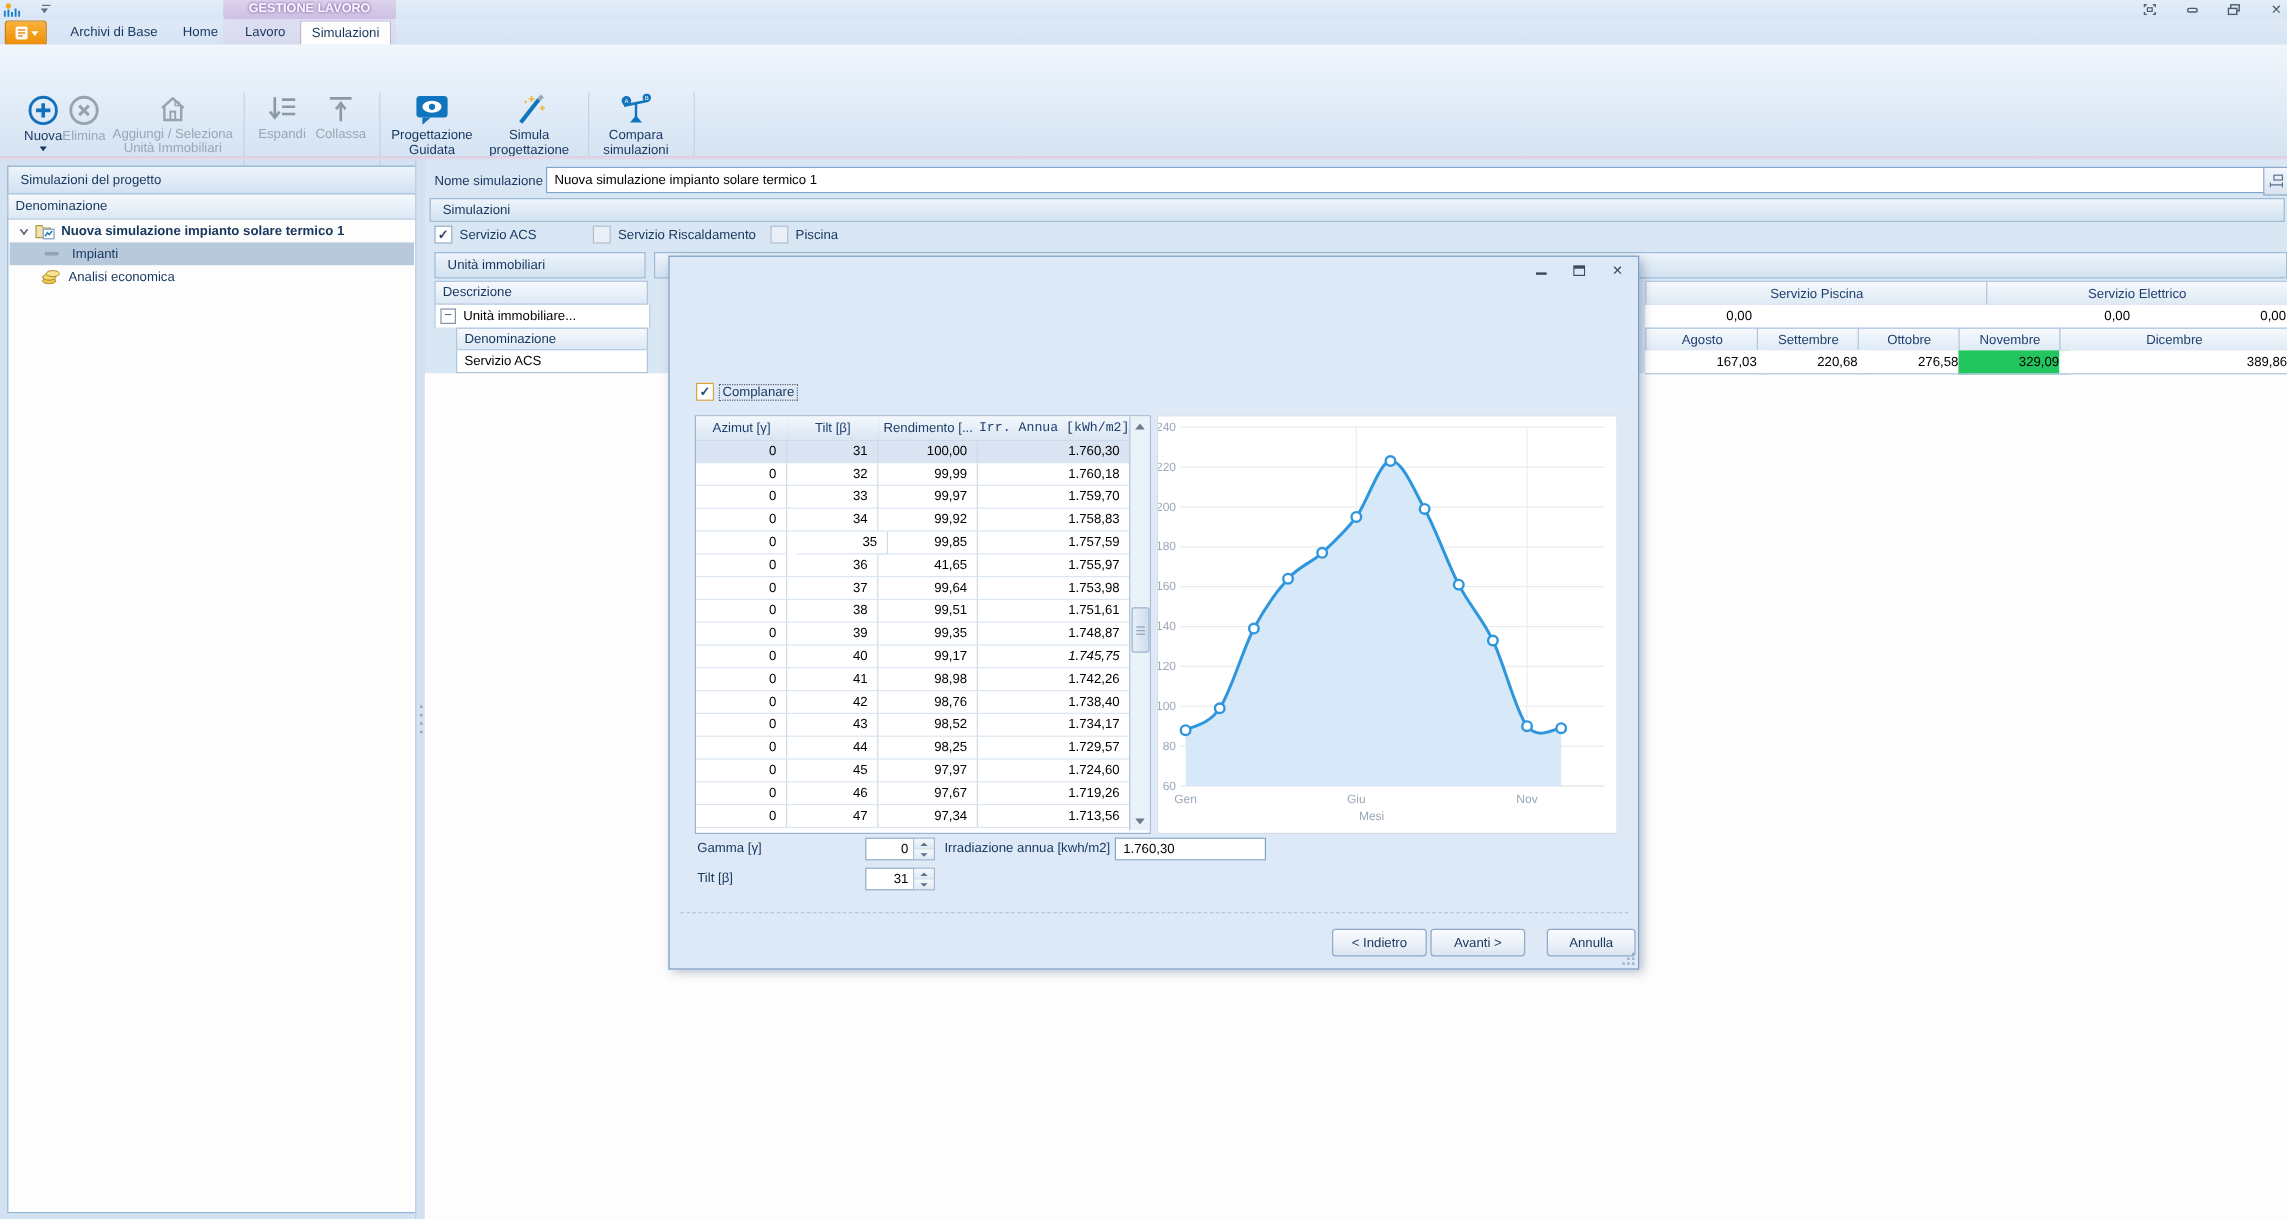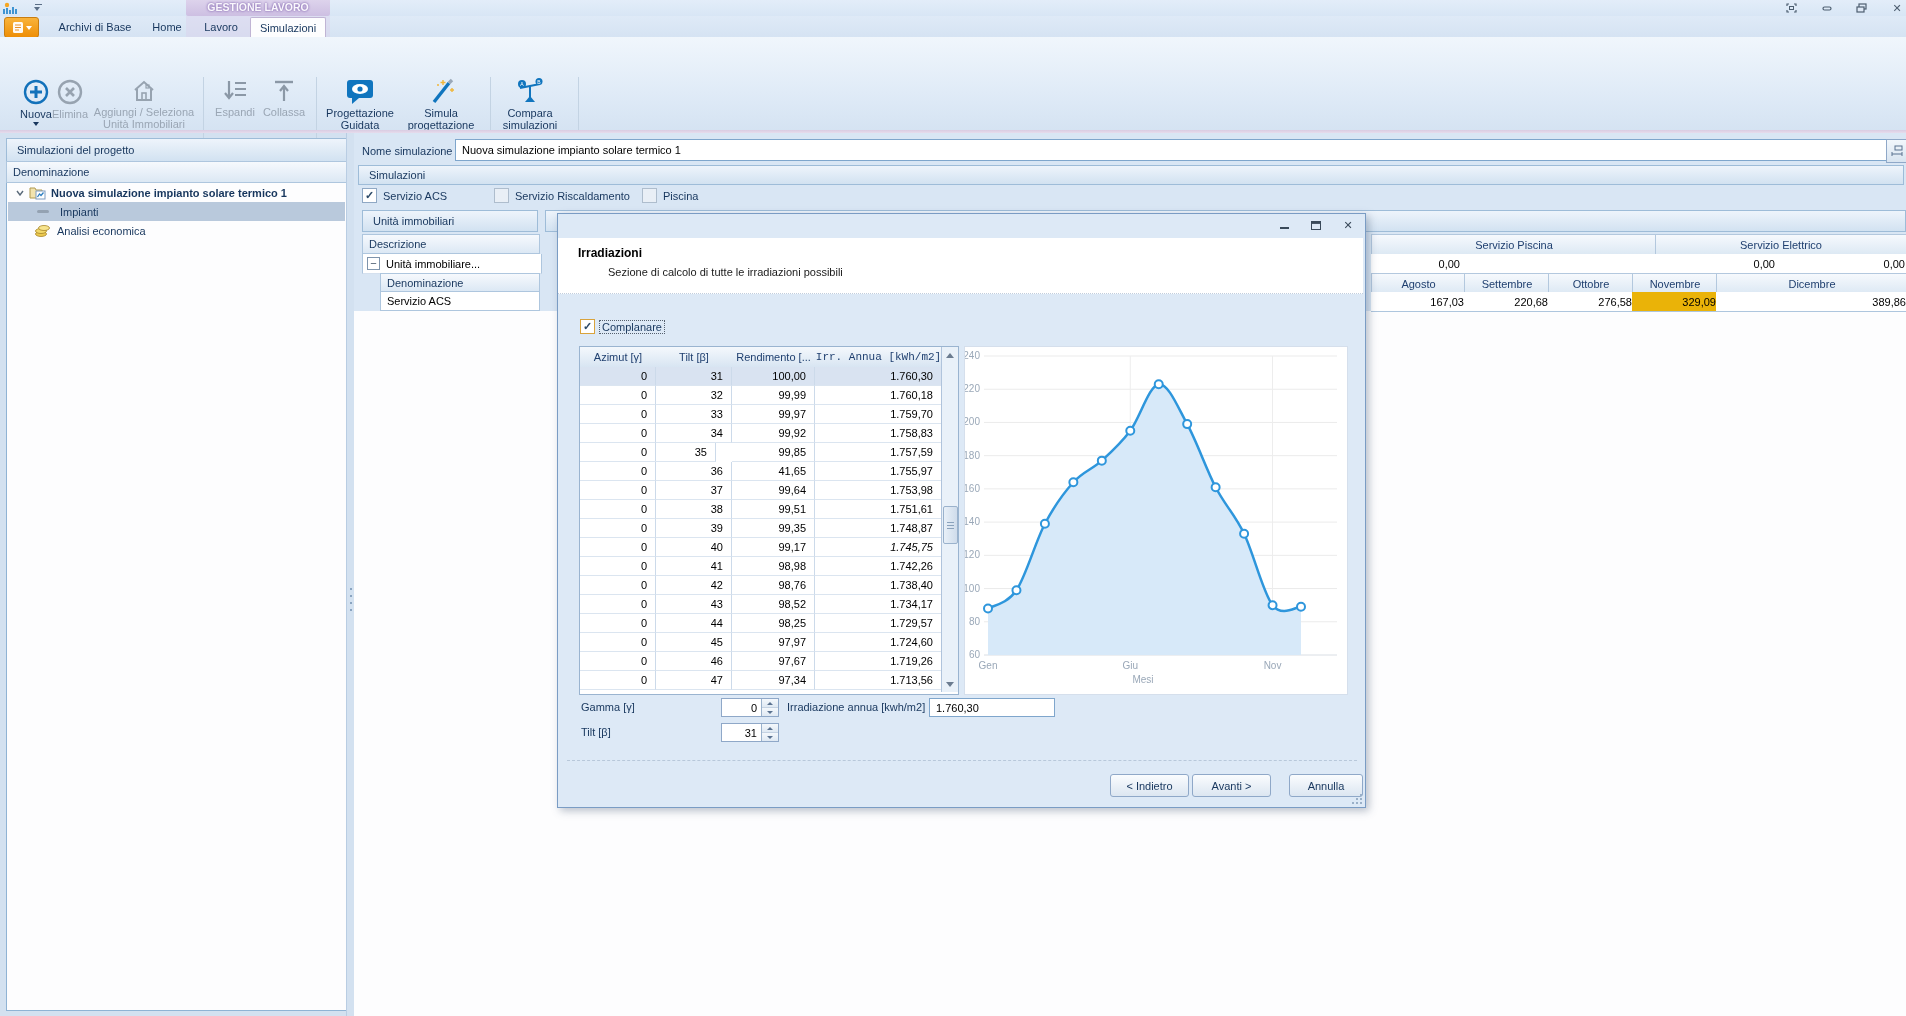--- a/index.html
+++ b/index.html
@@ -311,42 +311,38 @@
       <div class="cell hdrc" style="left: 1371px; width: 93px;">Agosto</div>
       <div class="cell hdrc" style="left: 1464px; width: 84px;">Settembre</div>
       <div class="cell hdrc" style="left: 1548px; width: 84px;">Ottobre</div>
       <div class="cell hdrc" style="left: 1632px; width: 84px;">Novembre</div>
       <div class="cell hdrc" style="left: 1716px; width: 190px;">Dicembre</div>
     </div>
   <div class="abs" id="bg-month-values" style="top:292px;">
       <div class="cell right" style="left: 1371px; width: 93px; border-right: 1px solid rgb(196, 212, 230); background: rgb(255, 255, 255); border-bottom: 1px solid rgb(174, 198, 222);">167,03</div>
       <div class="cell right" style="left: 1464px; width: 84px; border-right: 1px solid rgb(196, 212, 230); background: rgb(255, 255, 255); border-bottom: 1px solid rgb(174, 198, 222);">220,68</div>
       <div class="cell right" style="left: 1548px; width: 84px; border-right: 1px solid rgb(196, 212, 230); background: rgb(255, 255, 255); border-bottom: 1px solid rgb(174, 198, 222);">276,58</div>
-      <div class="cell right" style="left: 1632px; width: 84px; border-right: 1px solid rgb(196, 212, 230); background: #eab308; border-bottom: 1px solid rgb(174, 198, 222);">329,09</div>
+      <div class="cell right" style="left: 1632px; width: 84px; border-right: 1px solid rgb(196, 212, 230); background: #22c55e; border-bottom: 1px solid rgb(174, 198, 222);">329,09</div>
       <div class="cell right" style="left: 1716px; width: 190px; border-right: 1px solid rgb(196, 212, 230); background: rgb(255, 255, 255); border-bottom: 1px solid rgb(174, 198, 222);">389,86</div>
     </div>
 
   <div class="abs" id="dialog">
     <div class="abs dlg-winbtn" style="left:715px;">
       <svg width="9" height="9" viewBox="0 0 9 9">
           <rect x="0" y="6" width="9" height="2" fill="#3a4a5a"></rect>
         </svg>
     </div>
     <div class="abs dlg-winbtn" style="left:747px;">
       <svg width="10" height="9" viewBox="0 0 10 9">
           <rect x="0.5" y="0.5" width="9" height="8" fill="none" stroke="#3a4a5a" stroke-width="1"></rect>
           <rect x="0.5" y="0.5" width="9" height="2.4" fill="#3a4a5a"></rect>
         </svg>
     </div>
     <div class="abs dlg-winbtn" style="left:779px;font-size:11px;">✕</div>
 
-    <div class="abs" id="dlg-header">
-      <div class="abs" style="left:20px;top:8px;font-weight:bold;color:#000;font-size:12px;">Irradiazioni</div>
-      <div class="abs" style="left:50px;top:28px;color:#1a1a1a;">Sezione di calcolo di tutte le irradiazioni possibili</div>
-    </div>
 
     <div class="abs flex-c" style="left:22px;top:105px;gap:5px;">
       <span class="cb" style="border-color:#d9a33c;">✓</span>
       <span style="outline:1px dotted #55606e;padding:0 2px;color:#17365d;">Complanare</span>
     </div>
 
     <div class="abs" id="irr-table">
       <div class="irr-hd" style="left:0;width:76px;">Azimut [γ]</div>
       <div class="irr-hd" style="left:76px;width:76px;">Tilt [β]</div>
       <div class="irr-hd" style="left:152px;width:83px;">Rendimento [...</div>
@@ -371,21 +367,21 @@
             <div class="irr-td" style="left: 235px; width: 127px;">1.759,70</div>
           </div>
           <div class="irr-tr" style="top: 77px;">
             <div class="irr-td" style="left: 0px; width: 76px;">0</div>
             <div class="irr-td" style="left: 76px; width: 76px;">34</div>
             <div class="irr-td" style="left: 152px; width: 83px;">99,92</div>
             <div class="irr-td" style="left: 235px; width: 127px;">1.758,83</div>
           </div>
           <div class="irr-tr" style="top: 96px;">
             <div class="irr-td" style="left: 0px; width: 76px;">0</div>
-            <div class="irr-td" style="left: 60px; width: 76px;">35</div>
+            <div class="irr-td" style="left: 84px; width: 76px;">35</div>
             <div class="irr-td" style="left: 152px; width: 83px;">99,85</div>
             <div class="irr-td" style="left: 235px; width: 127px;">1.757,59</div>
           </div>
           <div class="irr-tr" style="top: 115px;">
             <div class="irr-td" style="left: 0px; width: 76px;">0</div>
             <div class="irr-td" style="left: 76px; width: 76px;">36</div>
             <div class="irr-td" style="left: 152px; width: 83px;">41,65</div>
             <div class="irr-td" style="left: 235px; width: 127px;">1.755,97</div>
           </div>
           <div class="irr-tr" style="top: 134px;">

